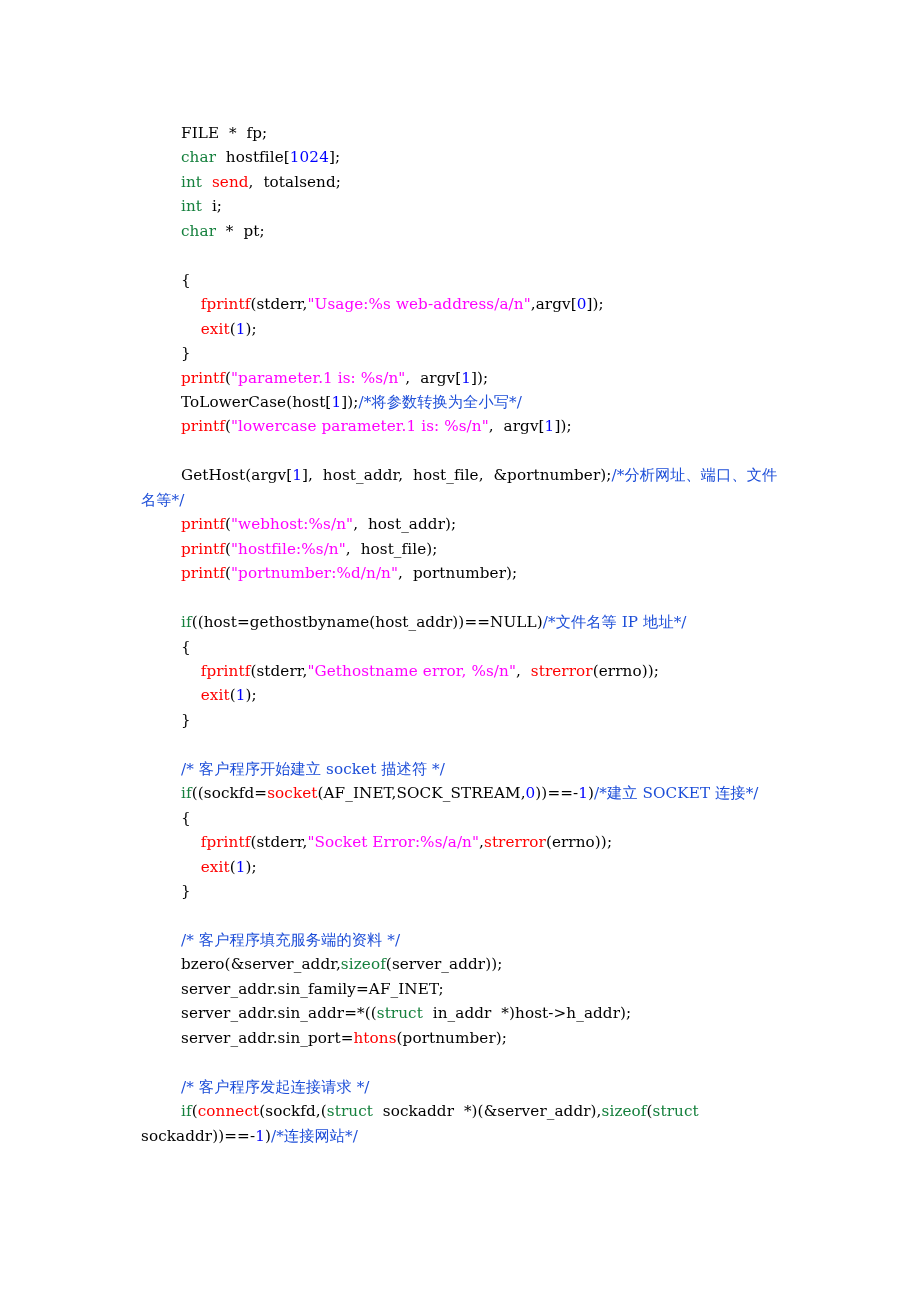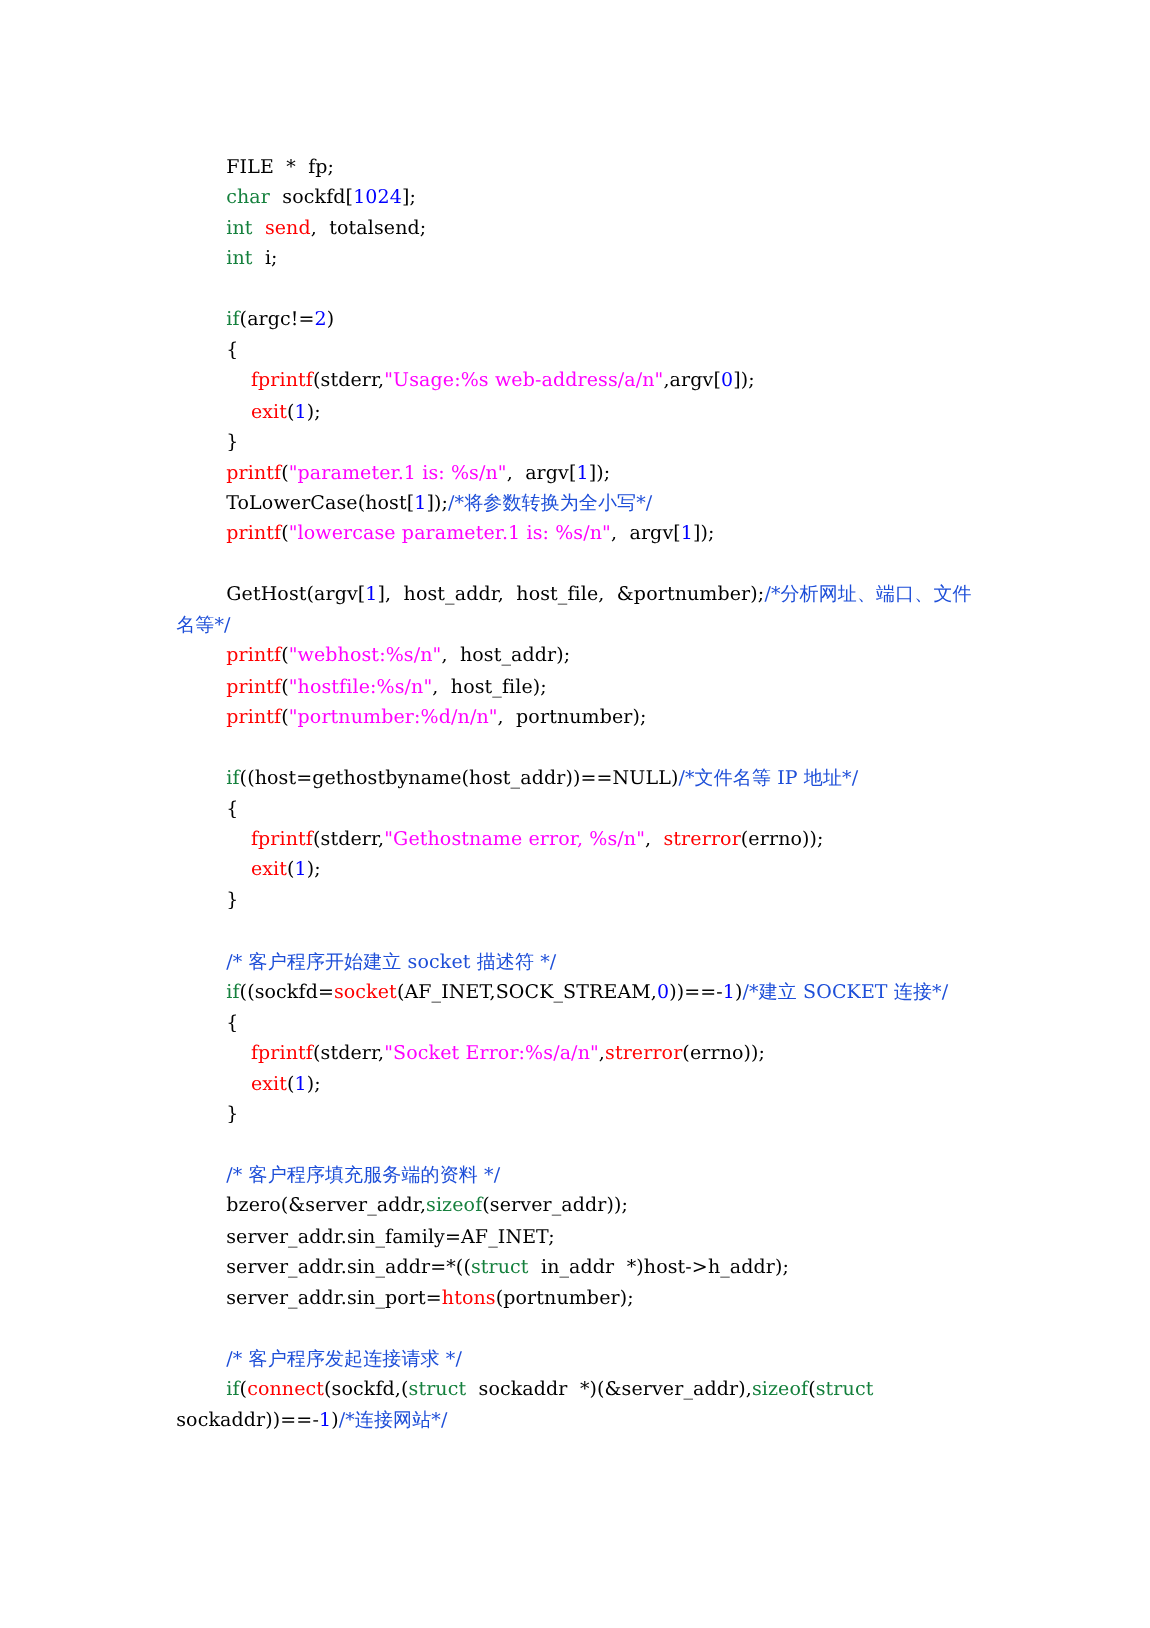--- a/index.html
+++ b/index.html
@@ -57,25 +57,25 @@
   .t-num     { color: #0000ff; }  
   .t-comment { color: #1d4ed8; }   */
   .t-const   { color: #ff0000; }  
 </style>
 </head>
 <body>
 
 <div id="page">
   <div id="code-listing">
       <div class="code-line"><span class="tok t-const">FILE</span><span class="tok t-plain">  *  fp;</span></div>
-      <div class="code-line"><span class="tok t-kw">char</span><span class="tok t-plain">  sockfd[</span><span class="tok t-num">1024</span><span class="tok t-plain">];</span></div>
+      <div class="code-line"><span class="tok t-kw">char</span><span class="tok t-plain">  hostfile[</span><span class="tok t-num">1024</span><span class="tok t-plain">];</span></div>
       <div class="code-line"><span class="tok t-kw">int</span><span class="tok t-plain">  </span><span class="tok t-fn">send</span><span class="tok t-plain">,  totalsend;</span></div>
       <div class="code-line"><span class="tok t-kw">int</span><span class="tok t-plain">  i;</span></div>
+      <div class="code-line"><span class="tok t-kw">char</span><span class="tok t-plain">  *  pt;</span></div>
       <div class="code-line blank">&nbsp;</div>
-      <div class="code-line"><span class="tok t-kw">if</span><span class="tok t-plain">(argc!=</span><span class="tok t-num">2</span><span class="tok t-plain">)</span></div>
       <div class="code-line"><span class="tok t-plain">{</span></div>
       <div class="code-line"><span class="tok t-plain">    </span><span class="tok t-fn">fprintf</span><span class="tok t-plain">(stderr,</span><span class="tok t-str">"Usage:%s web-address/a/n"</span><span class="tok t-plain">,argv[</span><span class="tok t-num">0</span><span class="tok t-plain">]);</span></div>
       <div class="code-line"><span class="tok t-plain">    </span><span class="tok t-fn">exit</span><span class="tok t-plain">(</span><span class="tok t-num">1</span><span class="tok t-plain">);</span></div>
       <div class="code-line"><span class="tok t-plain">}</span></div>
       <div class="code-line"><span class="tok t-fn">printf</span><span class="tok t-plain">(</span><span class="tok t-str">"parameter.1 is: %s/n"</span><span class="tok t-plain">,  argv[</span><span class="tok t-num">1</span><span class="tok t-plain">]);</span></div>
       <div class="code-line"><span class="tok t-plain">ToLowerCase(host[</span><span class="tok t-num">1</span><span class="tok t-plain">]);</span><span class="tok t-comment">/*将参数转换为全小写*/</span></div>
       <div class="code-line"><span class="tok t-fn">printf</span><span class="tok t-plain">(</span><span class="tok t-str">"lowercase parameter.1 is: %s/n"</span><span class="tok t-plain">,  argv[</span><span class="tok t-num">1</span><span class="tok t-plain">]);</span></div>
       <div class="code-line blank">&nbsp;</div>
       <div class="code-line"><span class="tok t-plain">GetHost(argv[</span><span class="tok t-num">1</span><span class="tok t-plain">],  host_addr,  host_file,  &amp;portnumber);</span><span class="tok t-comment">/*分析网址、端口、文件名等*/</span></div>
       <div class="code-line"><span class="tok t-fn">printf</span><span class="tok t-plain">(</span><span class="tok t-str">"webhost:%s/n"</span><span class="tok t-plain">,  host_addr);</span></div>

